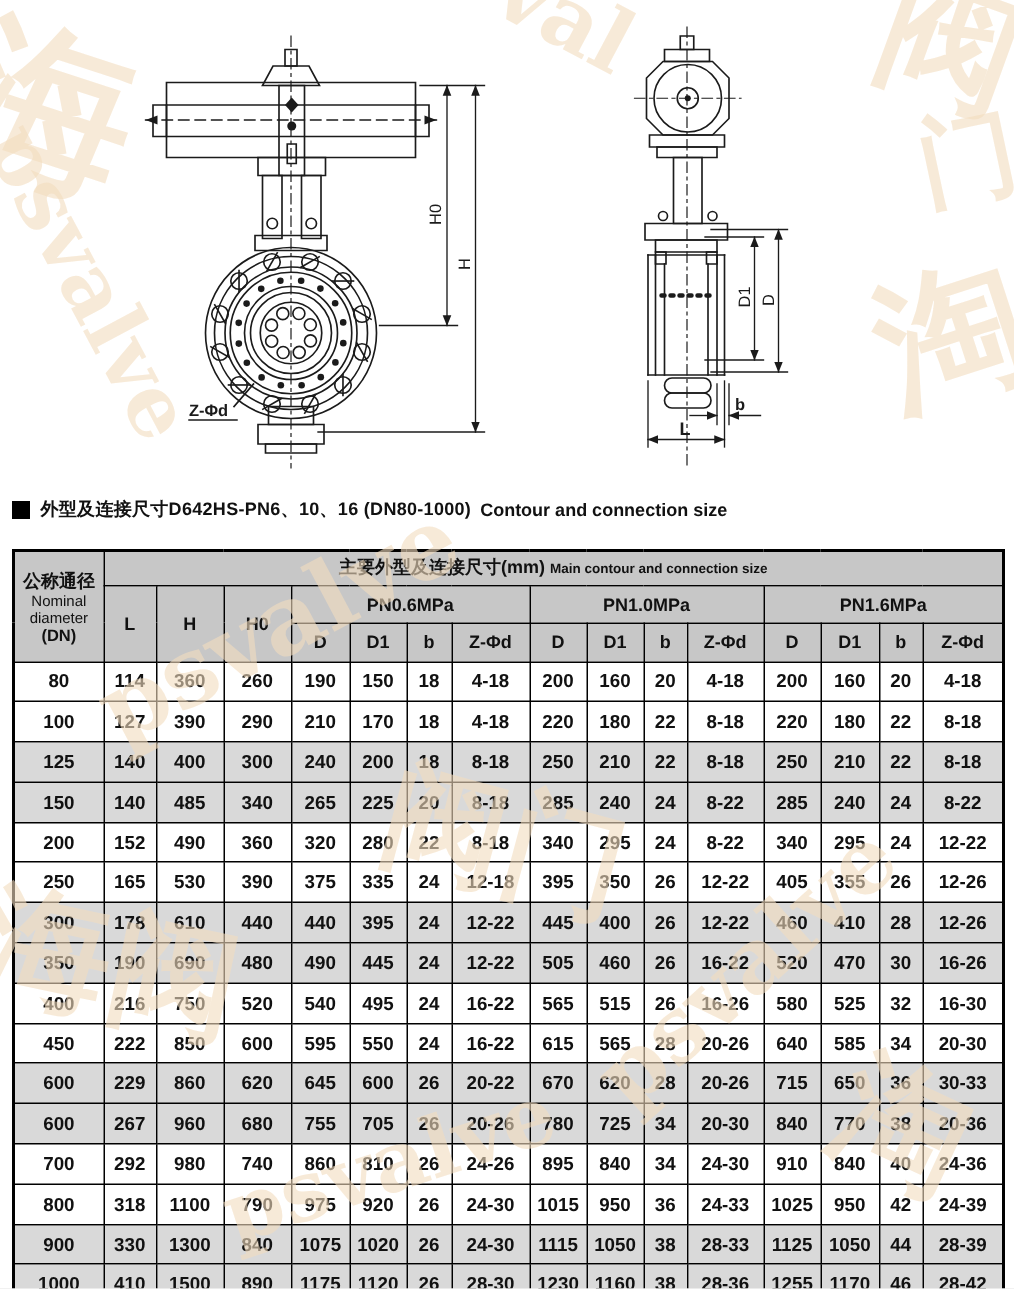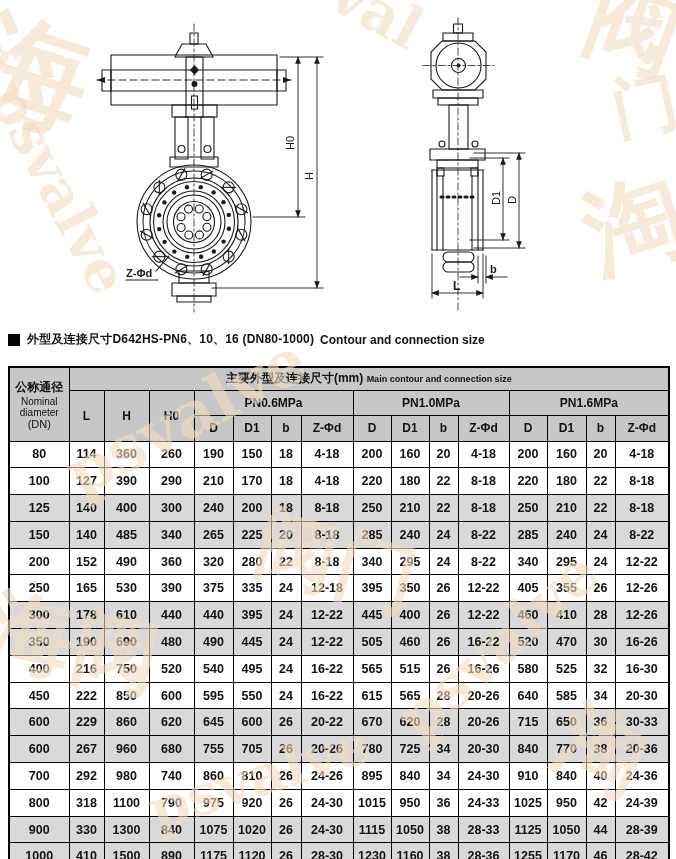--- a/index.html
+++ b/index.html
@@ -21,21 +21,21 @@
   .dim-table{position:absolute;left:8px;top:366px;z-index:2;width:660px;border-collapse:collapse;
              table-layout:fixed;border:2px solid #000;}
   .dim-table th,.dim-table td{border:1px solid #000;text-align:center;vertical-align:middle;padding:0;overflow:hidden;}
   .dim-table thead th{background:#c7c7c7;font-weight:bold;}
   .th-main{height:23px;font-size:12px;}
   .th-main .en{font-size:9px;font-weight:bold;}
   .row-pn th{height:24px;font-size:12px;margin-top:36px;}
   .row-sub th{height:25px;font-size:12px;}
   .corner-zh{font-size:12px;font-weight:bold;}
   .corner-en{font-size:10px;line-height:1.1;font-weight:normal;}
-  .corner-unit{font-size:11px;font-weight:normal;}
+  .corner-unit{font-size:11px;font-weight:bold;}
   .dim-table tbody td{height:25.8px;font-size:12.5px;font-weight:600;background:#fff;}
   .dim-table tbody tr.shaded td{background:#d9d9d9;}
 </style>
 </head>
 <body>
 
 <div class="page">
 
   <svg class="drawing" width="676" height="330" viewBox="0 0 676 330" stroke="#1b1b1b" fill="none" stroke-width="1.1" stroke-linecap="square">
     <defs>

